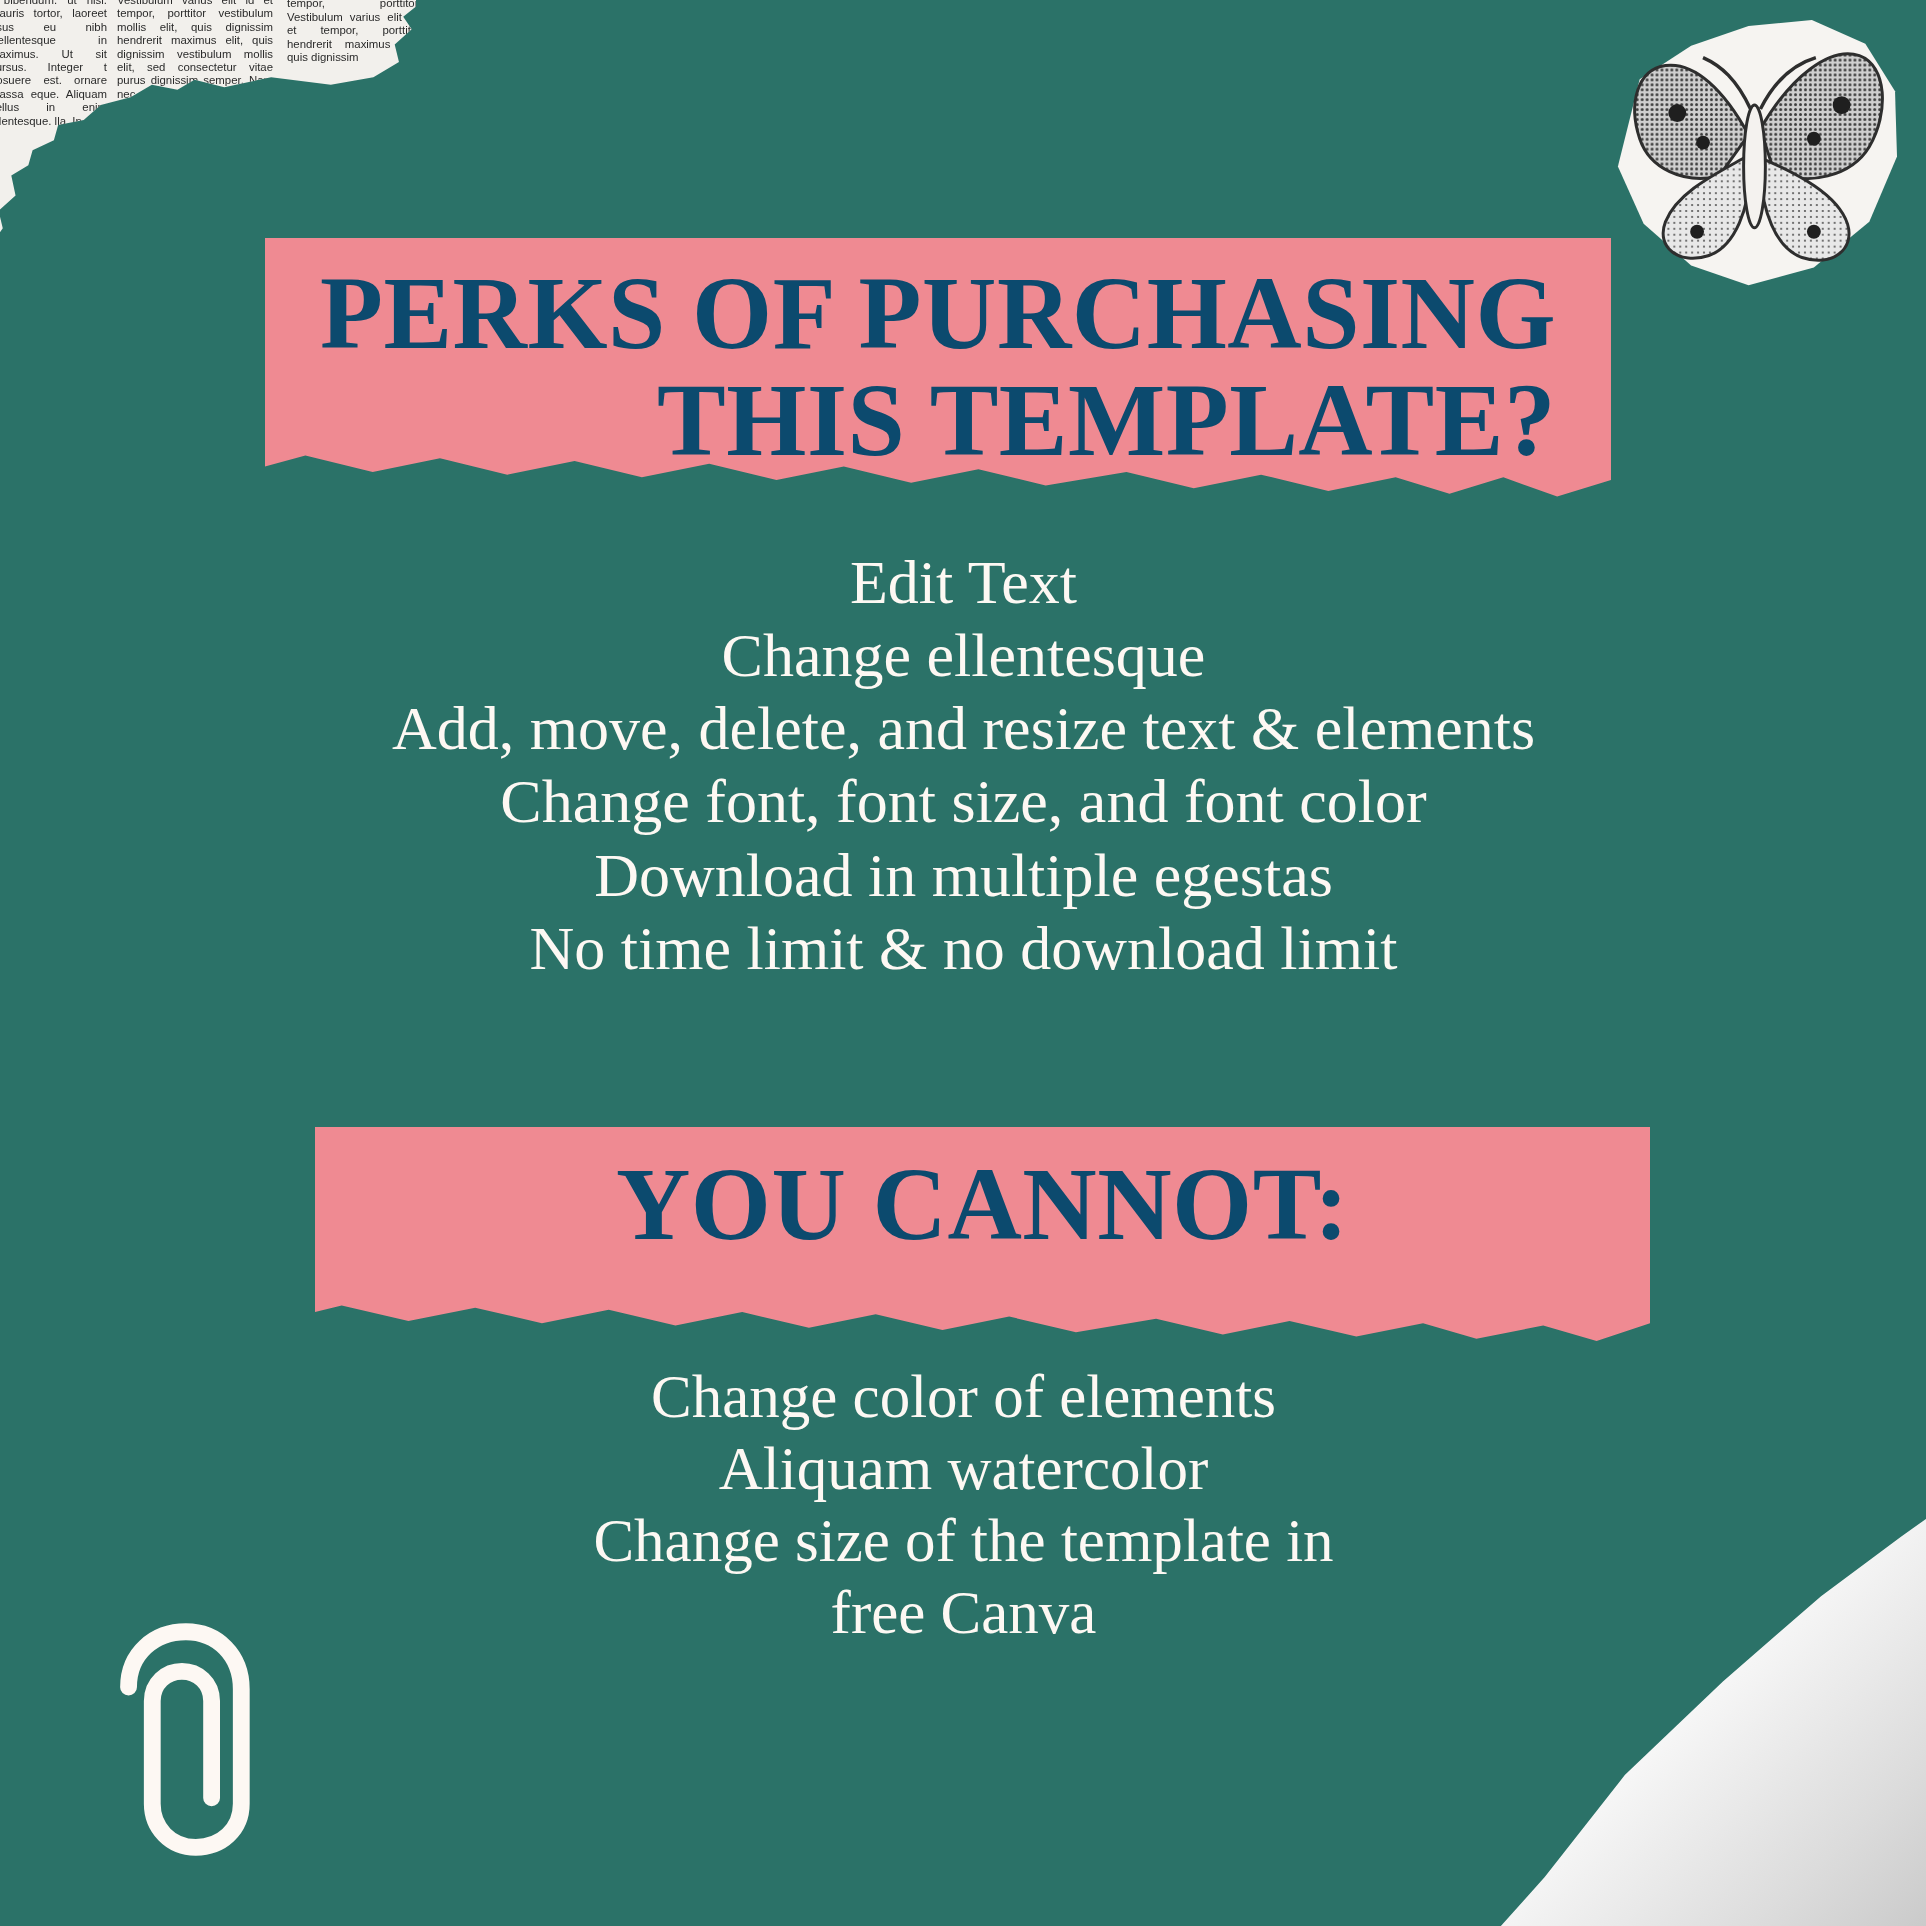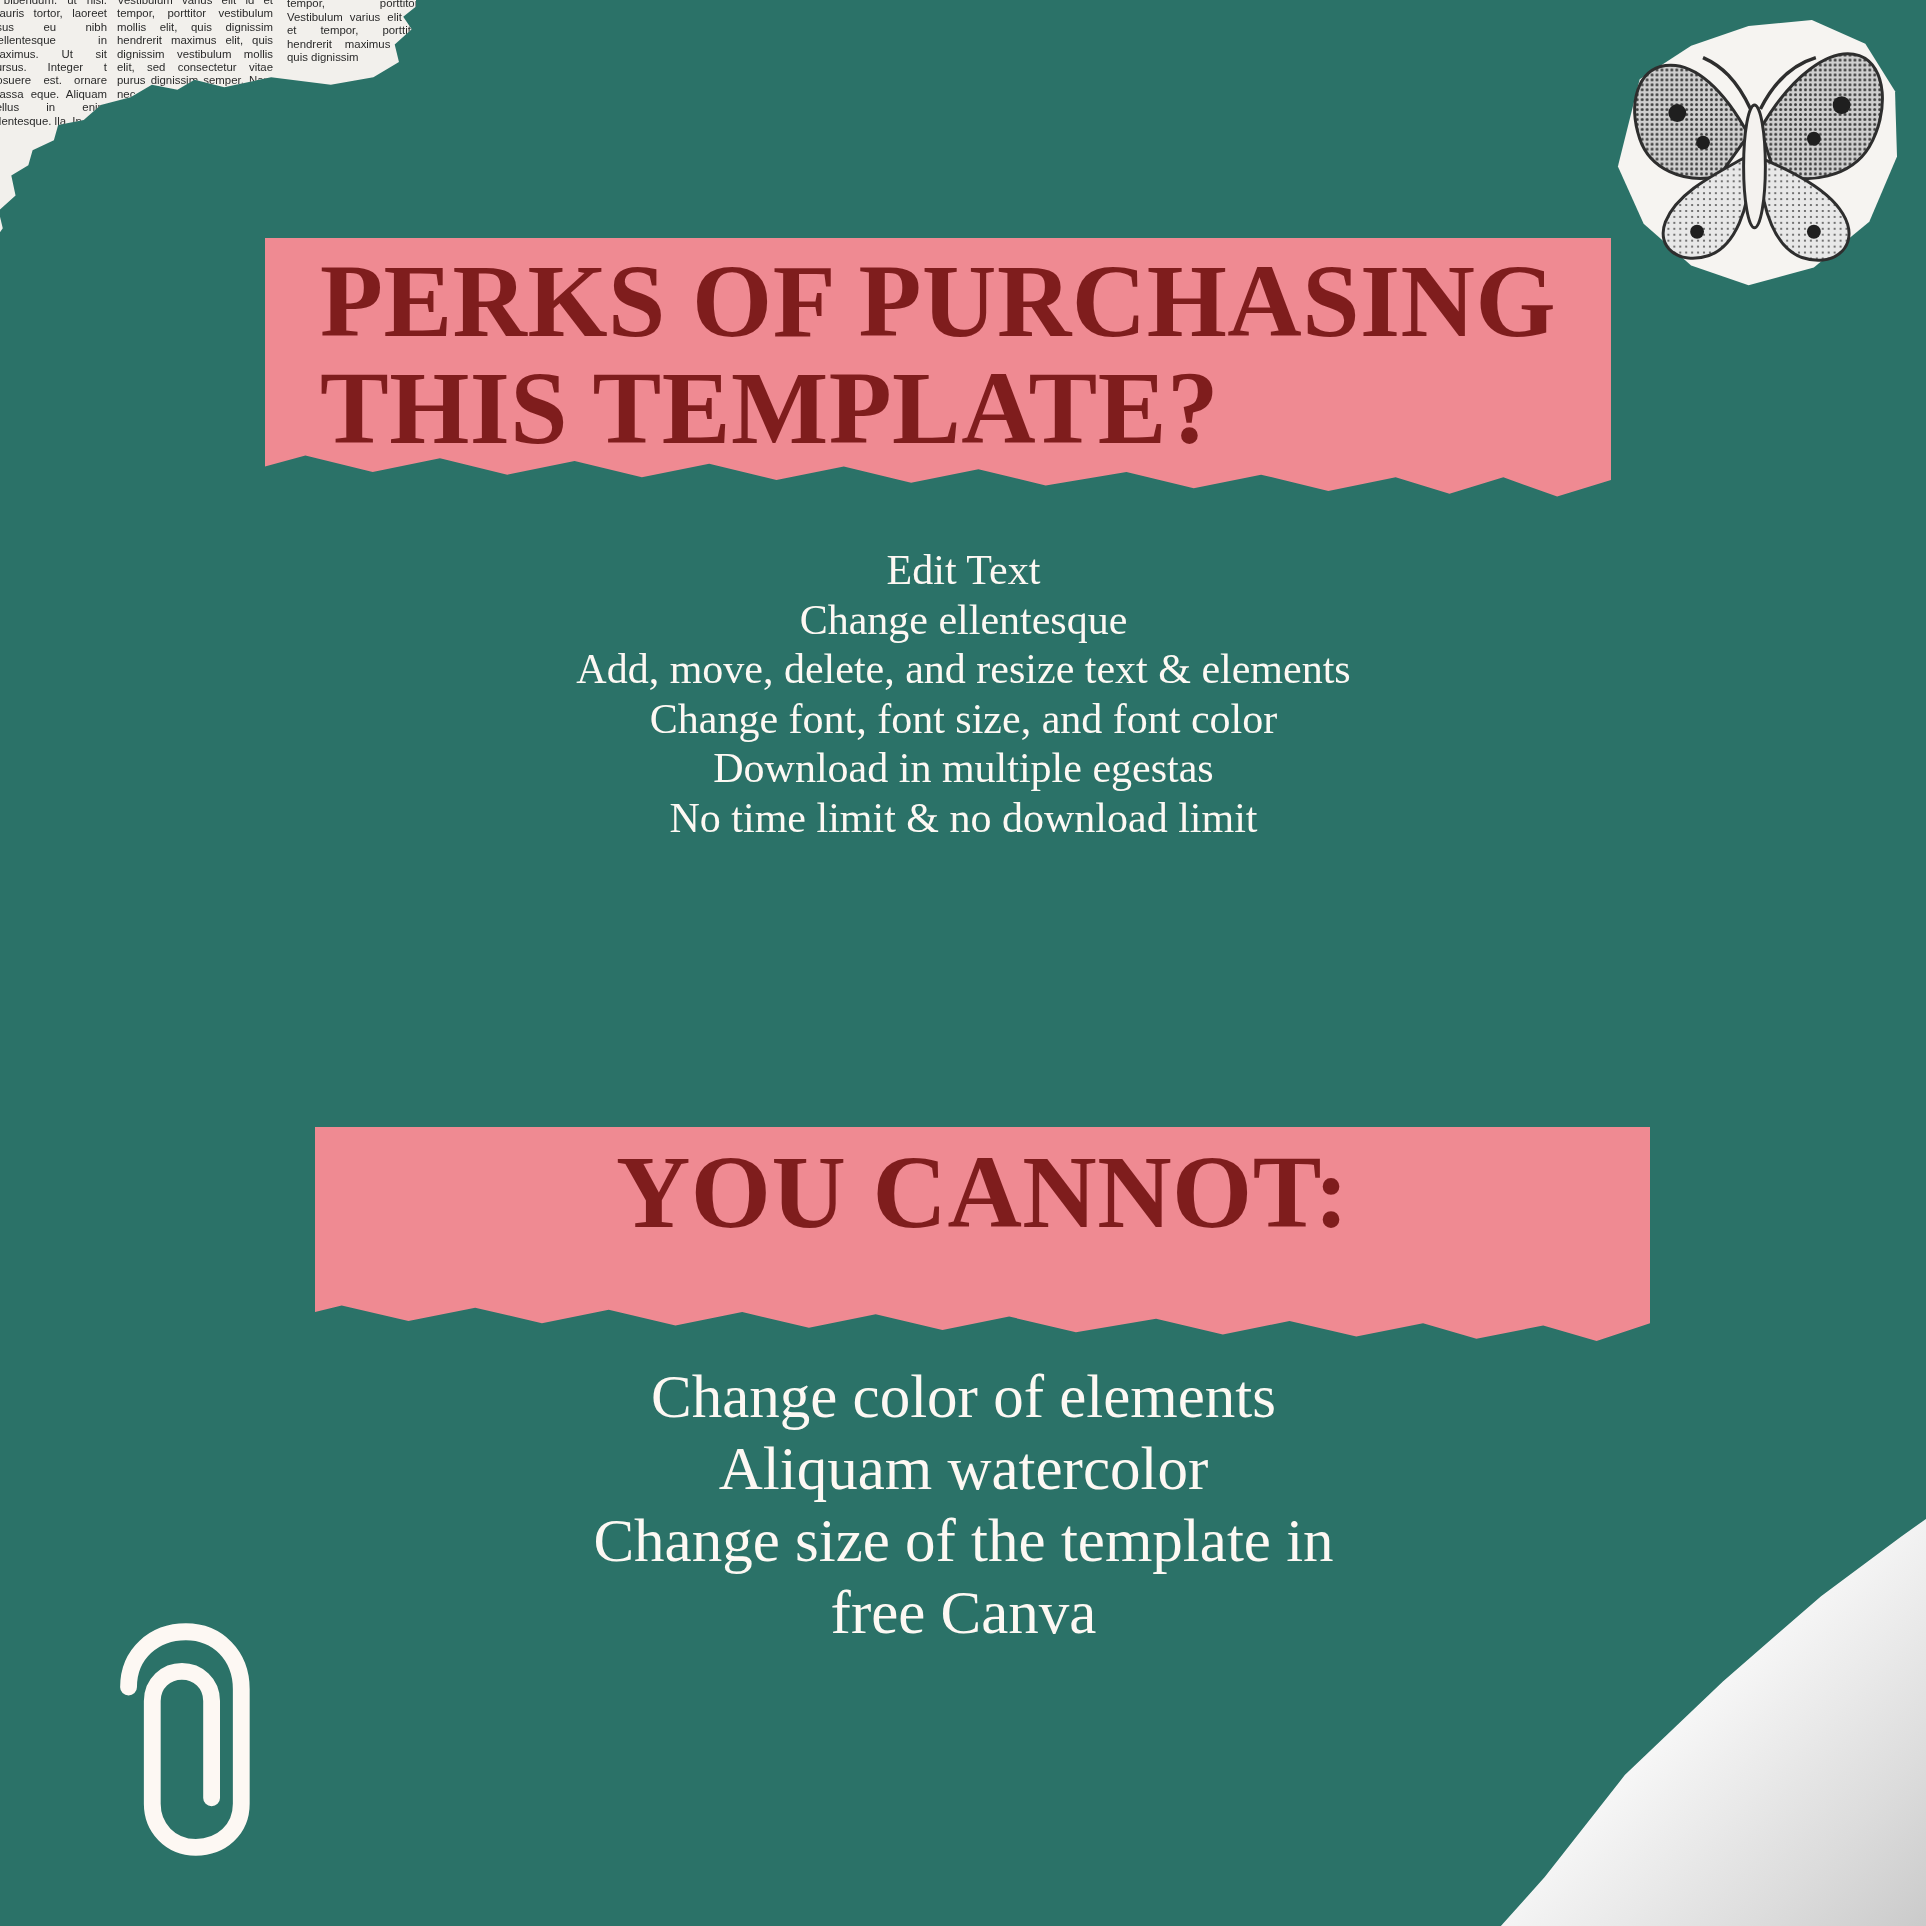--- a/index.html
+++ b/index.html
@@ -94,46 +94,46 @@
     -webkit-clip-path: polygon(0% 0%, 100% 0%, 100% 88%, 96% 96%, 92% 89%, 87% 95%,
       83% 88%, 78% 94%, 73% 87%, 68% 93%, 63% 86%, 57% 92%, 52% 85%,
       47% 91%, 42% 84%, 37% 90%, 32% 83%, 27% 89%, 22% 82%, 17% 88%,
       12% 81%, 7% 87%, 2% 80%, 0% 83%);
     clip-path: polygon(0% 0%, 100% 0%, 100% 88%, 96% 96%, 92% 89%, 87% 95%,
       83% 88%, 78% 94%, 73% 87%, 68% 93%, 63% 86%, 57% 92%, 52% 85%,
       47% 91%, 42% 84%, 37% 90%, 32% 83%, 27% 89%, 22% 82%, 17% 88%,
       12% 81%, 7% 87%, 2% 80%, 0% 83%);
   }
   .banner-title {
-    color: #7f1d1d;
-    text-align: left;
+    color: #0c4a6e;
+    text-align: right;
     line-height: 1.04;
     letter-spacing: 0.5px;
-    margin: 0;
+    margin: 12px;
     padding-top: 10px;
     white-space: pre-line;
   }
   .banner-1 .banner-title { font-size: 103px; }
   .banner-2 .banner-title { font-size: 103px; padding-top: 12px; }
 
   
   .list-block {
     position: absolute;
     width: 100%;
     left: 0;
     text-align: center;
     color: #fdf8f3;
   }
   .list-1 { top: 546px; }
   .list-2 { top: 1361px; }
   .list-line {
     line-height: 1.18;
     white-space: pre-line;
   }
-  .list-1 .list-line { font-size: 42px; }
+  .list-1 .list-line { font-size: 62px; }
   .list-2 .list-line { font-size: 61px; }
 
   
   .paperclip {
     position: absolute;
     left: 77px;
     bottom: 50px;
     width: 198px;
     height: 267px;
   }

